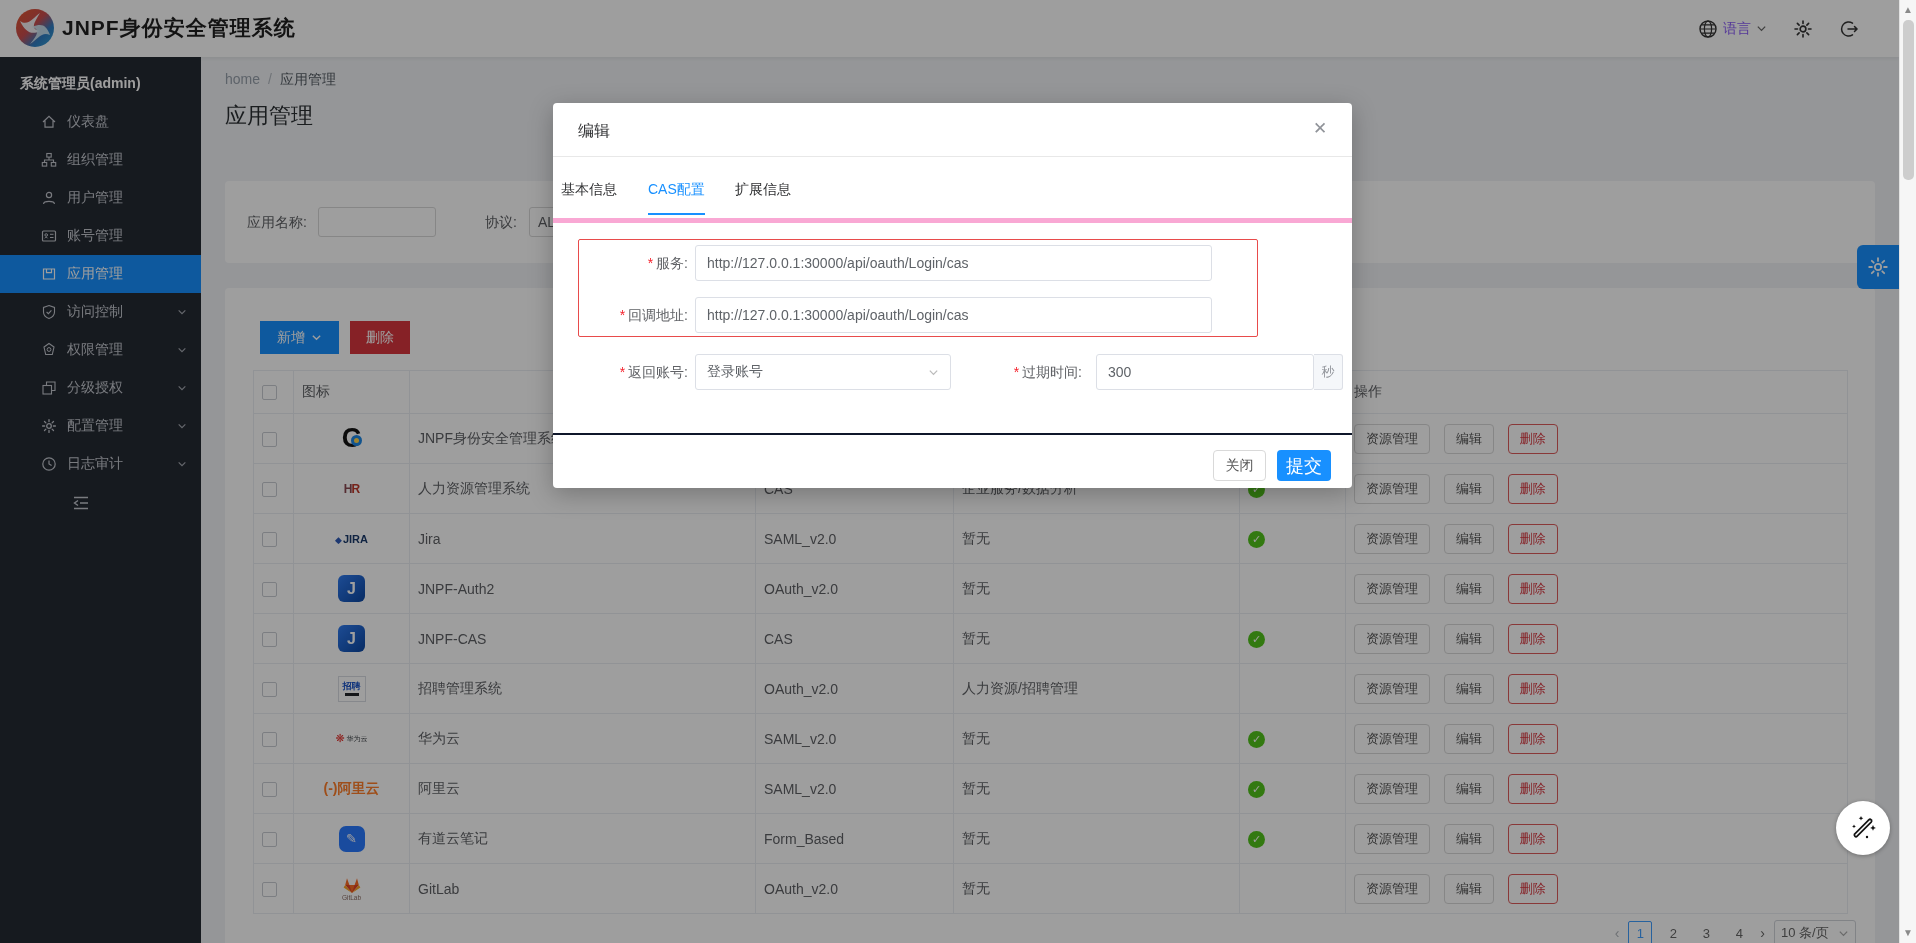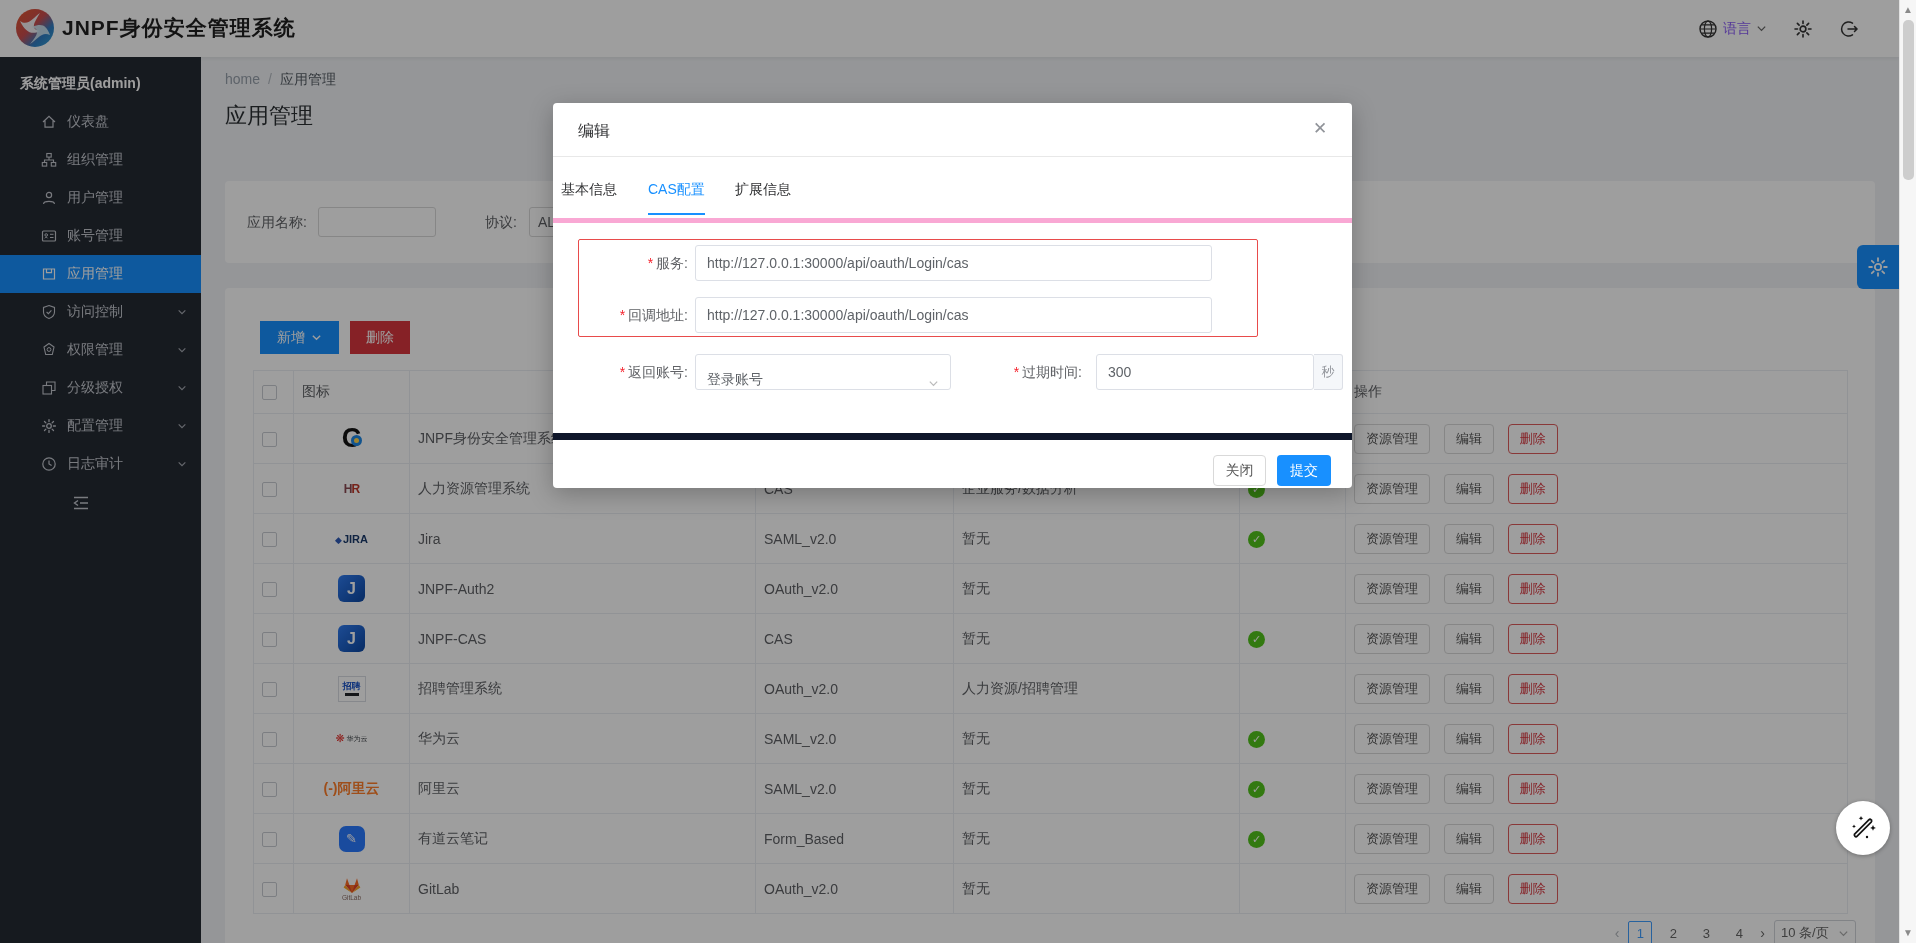--- a/index.html
+++ b/index.html
@@ -114,28 +114,28 @@
   .m-close { position:absolute; right:22px; top:16px; width:20px; height:20px; color:#909399; font-size:17px;
              text-align:center; line-height:20px; cursor:pointer; }
   .m-tabs { position:relative; height:66px; border-bottom:5px solid #f9a8d4; }
   .m-tab { position:absolute; top:24px; font-size:14px; color:#303133; cursor:pointer; padding-bottom:14px; }
   .m-tab.active { color:#1890ff; border-bottom:2px solid #1890ff; }
   .redbox { position:absolute; left:25px; top:136px; width:680px; height:98px; border:1px solid #e84b4b; border-radius:2px; }
   .frm-label { position:absolute; font-size:14px; color:#606266; text-align:right; }
   .frm-label .star { color:#f5222d; margin-right:3px; }
   .frm-input { position:absolute; height:36px; border:1px solid #dcdfe6; border-radius:3px; background:#fff;
                font-size:14px; color:#5f6368; padding:0 11px; display:flex; align-items:center; }
-  .frm-select { justify-content:space-between;align-items:flex-end; }
+  .frm-select { justify-content:space-between; }
   .addon { position:absolute; height:36px; width:29px; border:1px solid #dcdfe6; border-left:none; border-radius:0 3px 3px 0;
            background:#f5f7fa; color:#909399; display:flex; align-items:center; justify-content:center; font-size:13px; }
-  .m-footer { position:absolute; left:0; top:330px; width:100%; height:55px; border-top:7px solid #0f172a; }
+  .m-footer { position:absolute; left:0; top:330px; width:100%; height:55px; border-top:2px solid #0f172a; }
   .btn-close { position:absolute; left:660px; top:15px; width:53px; height:31px; background:#fff; border:1px solid #d9d9d9;
                border-radius:4px; color:#555; font-size:14px; cursor:pointer; }
   .btn-submit { position:absolute; left:724px; top:15px; width:54px; height:31px; background:#1890ff; border:none;
-                border-radius:4px; color:#fff; font-size:14px; cursor:pointer; }
+                border-radius:4px; color:#fff; font-size:18px; cursor:pointer; }
 
   
   .wand-fab { position:absolute; left:1836px; top:801px; width:54px; height:54px; border-radius:50%; background:#fff;
               z-index:30; display:flex; align-items:center; justify-content:center; box-shadow:0 1px 4px rgba(0,0,0,.3); }
 
   
   .scrollbar { position:absolute; left:1899px; top:0; width:17px; height:943px; background:#f6f6f6;
                border-left:1px solid #e2e2e2; z-index:40; }
   .sb-arrow { position:absolute; left:3px; width:10px; height:10px; color:#8a8a8a; font-size:10px; line-height:10px; text-align:center; }
   .sb-thumb { position:absolute; left:3px; top:20px; width:11px; height:160px; background:#cdcdcd; border-radius:5px; }

